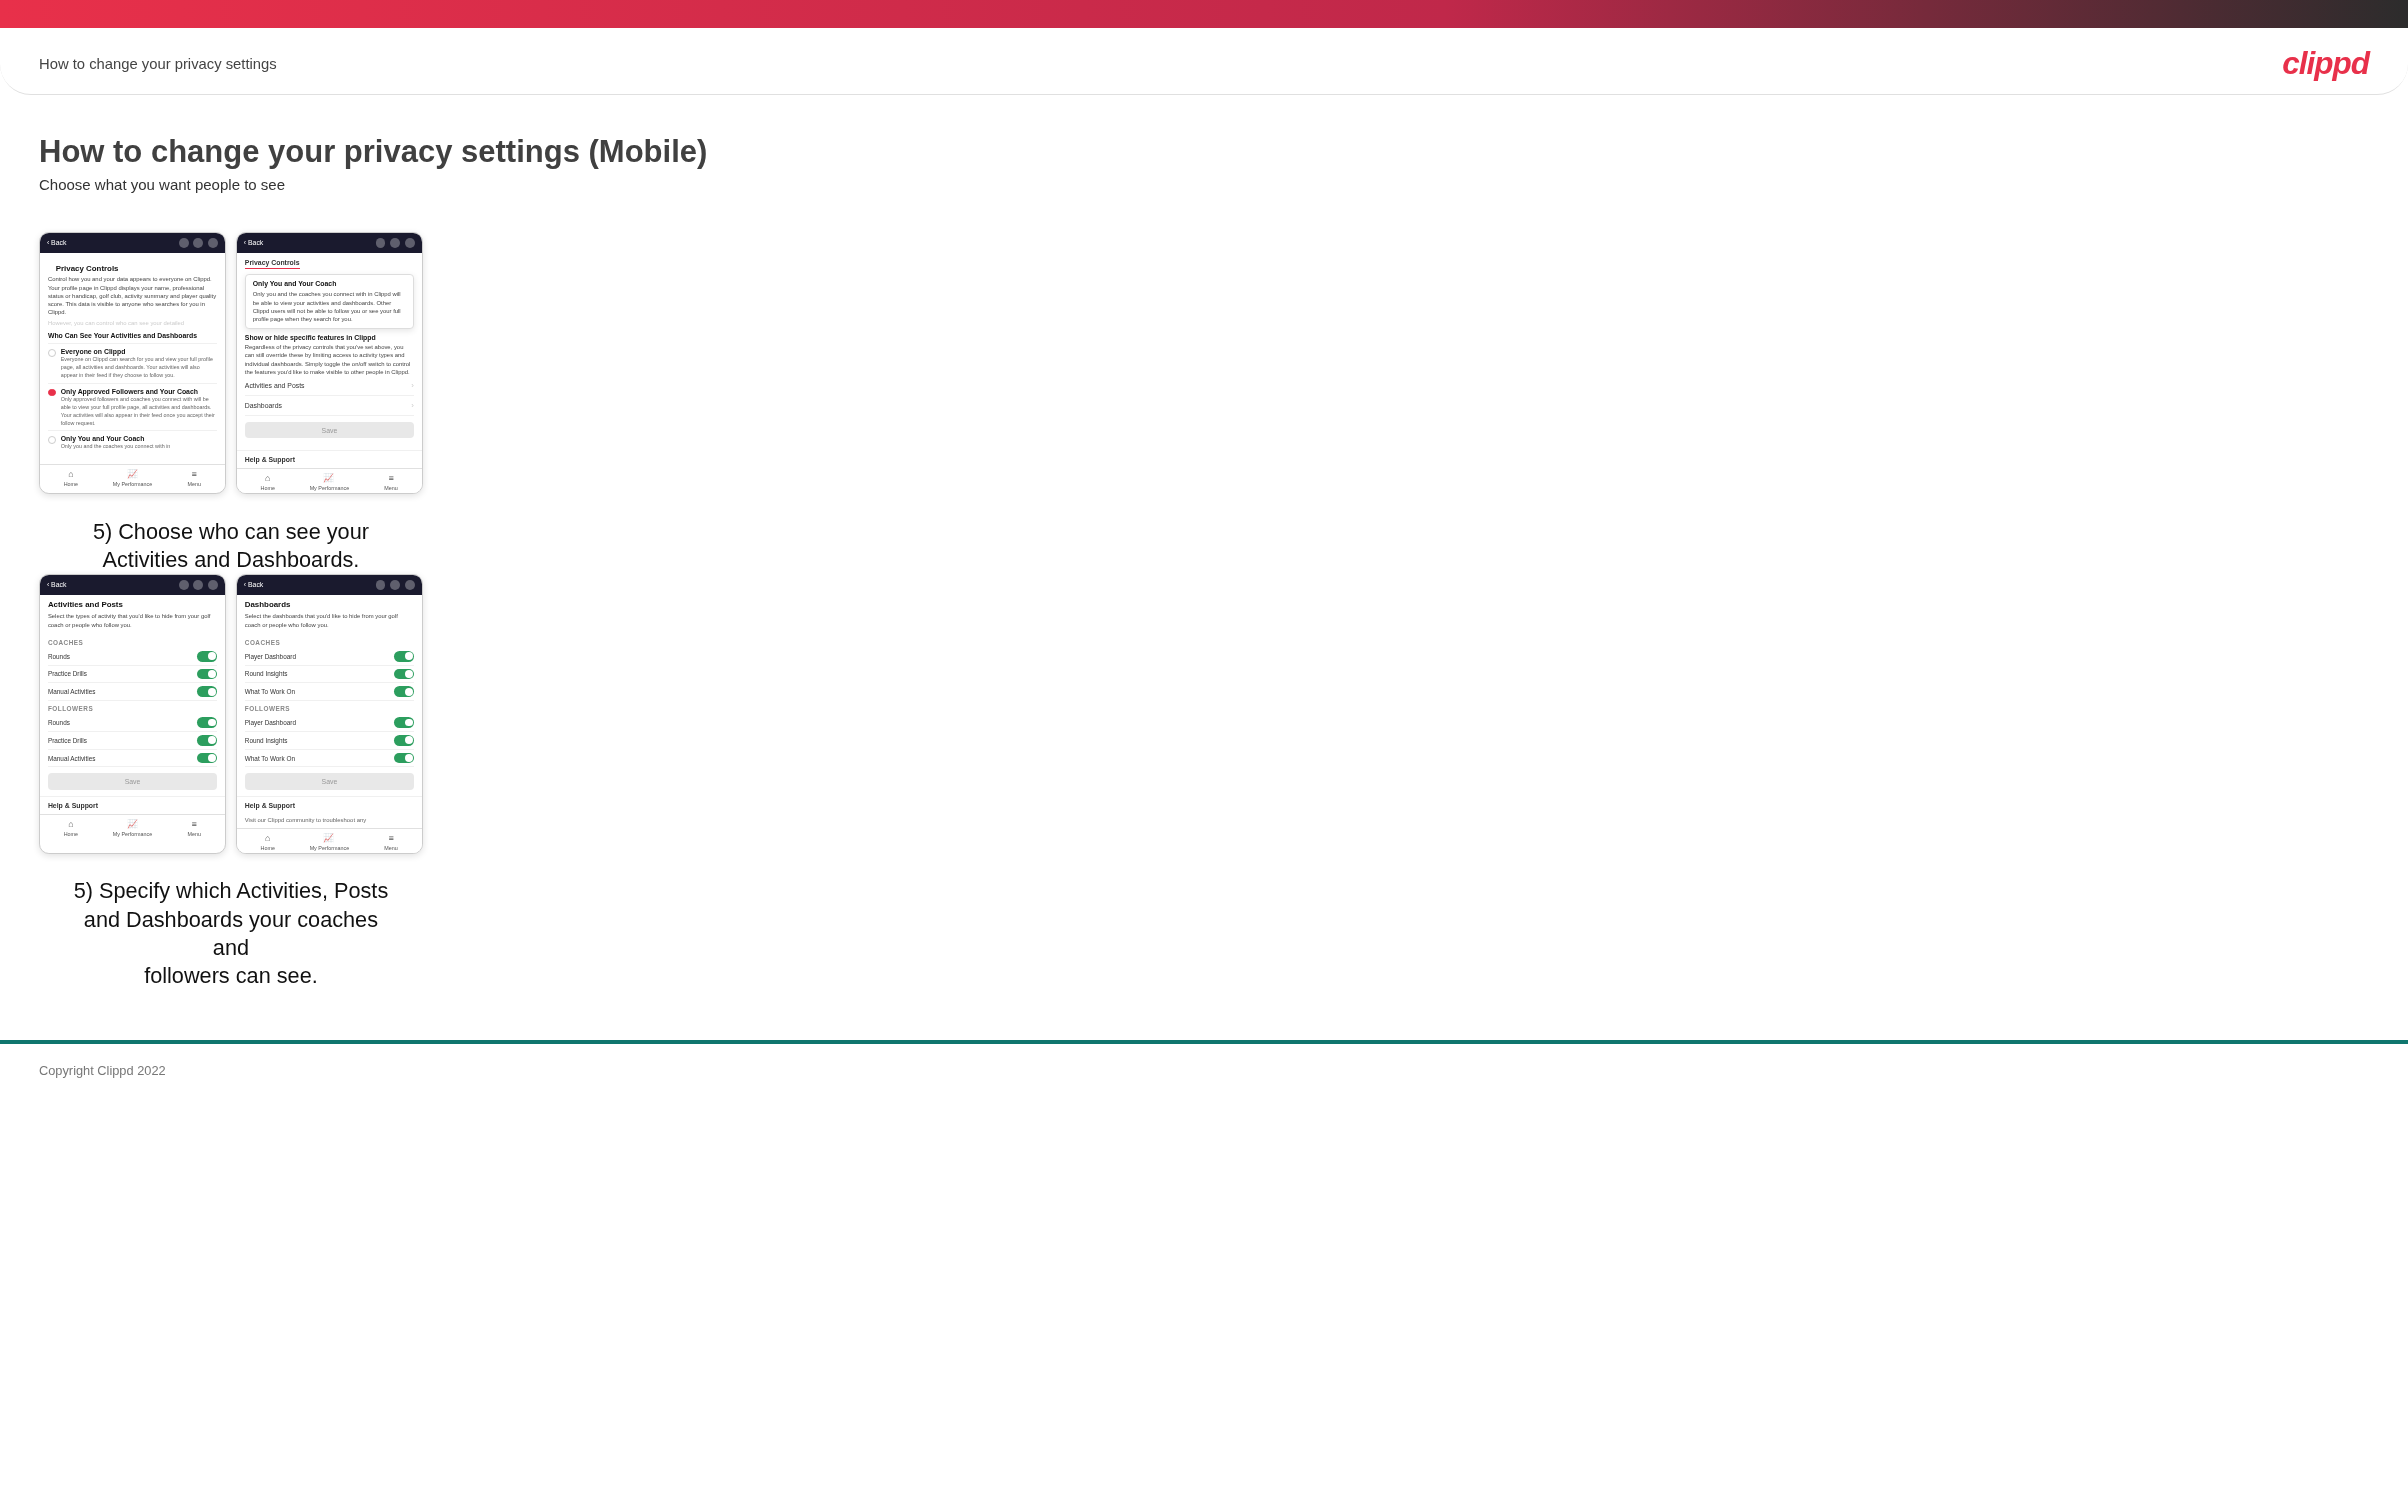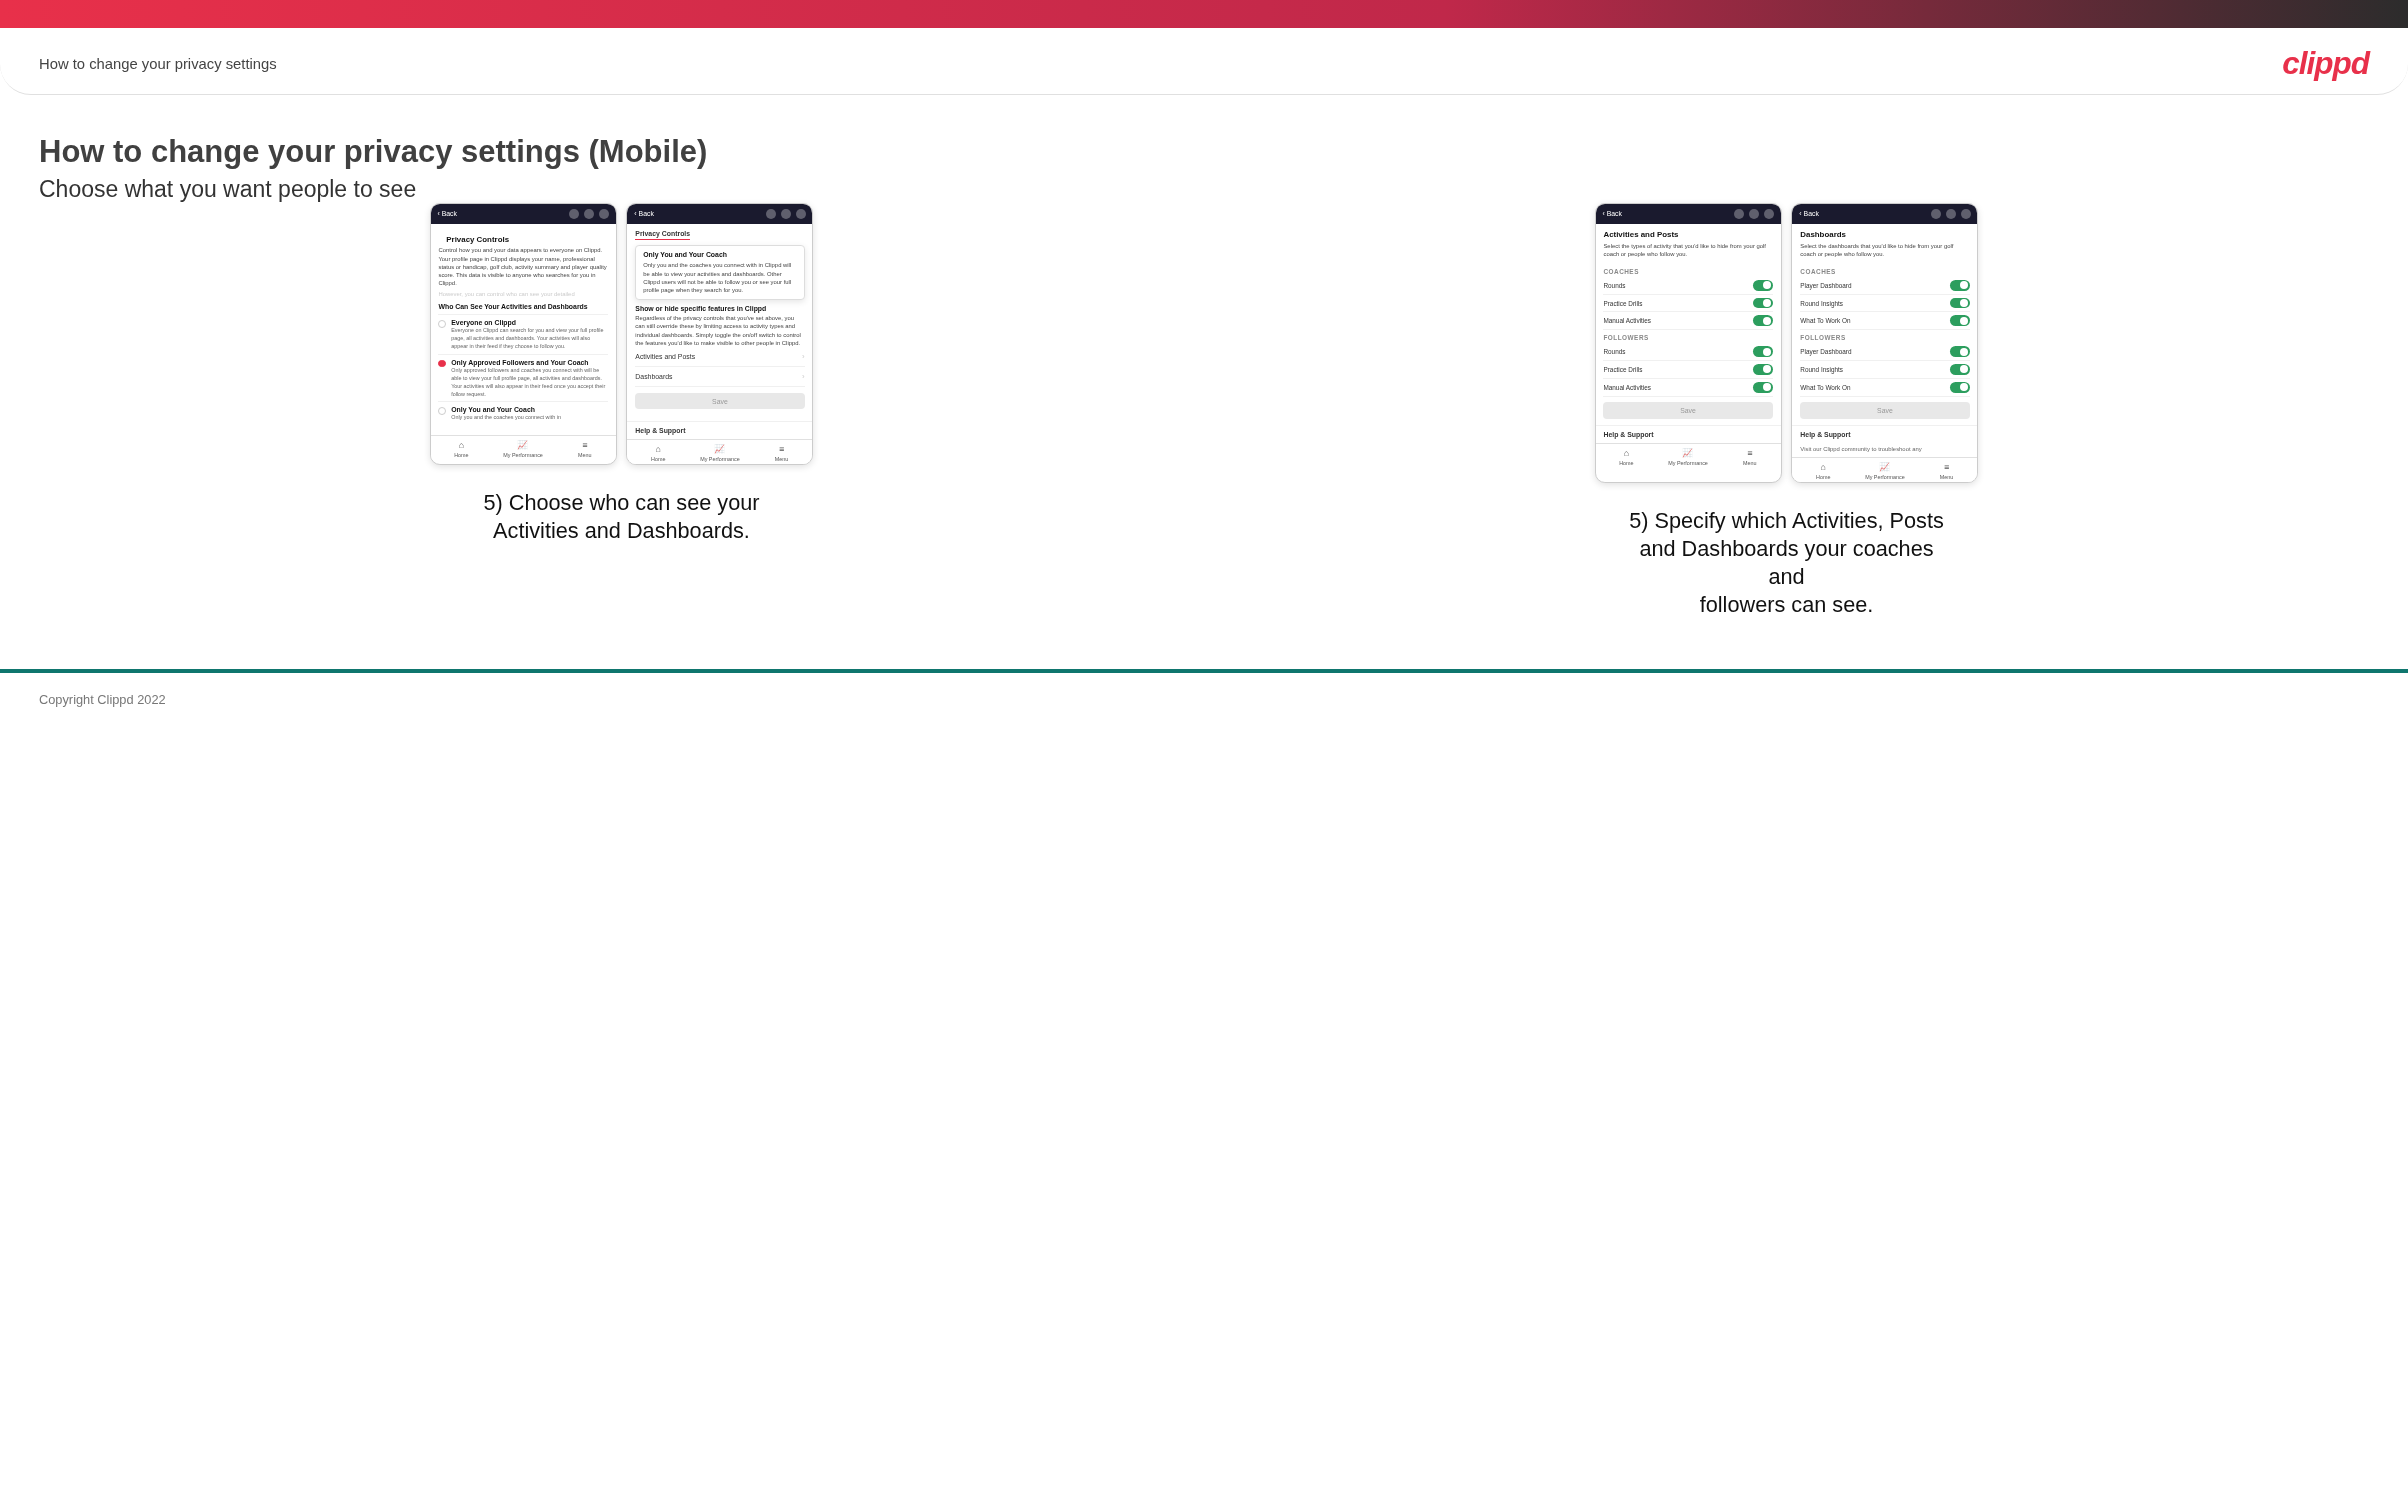--- a/index.html
+++ b/index.html
@@ -42,31 +42,33 @@
     .page-content {
       padding: 39px 39px 29.6px 39px;
     }
     .page-heading {
       font-size: 31px;
       font-weight: 800;
       color: #404040;
       margin-bottom: 5.9px;
     }
     .page-subheading {
-      font-size: 23px;
+      font-size: 15px;
       color: #333;
       font-weight: 400;
+      margin-bottom: 39px;
     }
 
     
     .screenshots-row {
       display: flex;
       gap: 0;
       align-items: flex-start;
       justify-content: space-between;
+      flex-direction: column;
     }
 
     .screenshot-group {
       display: flex;
       flex-direction: column;
       align-items: center;
       flex: 1;
     }
 
     .screenshot-caption {

